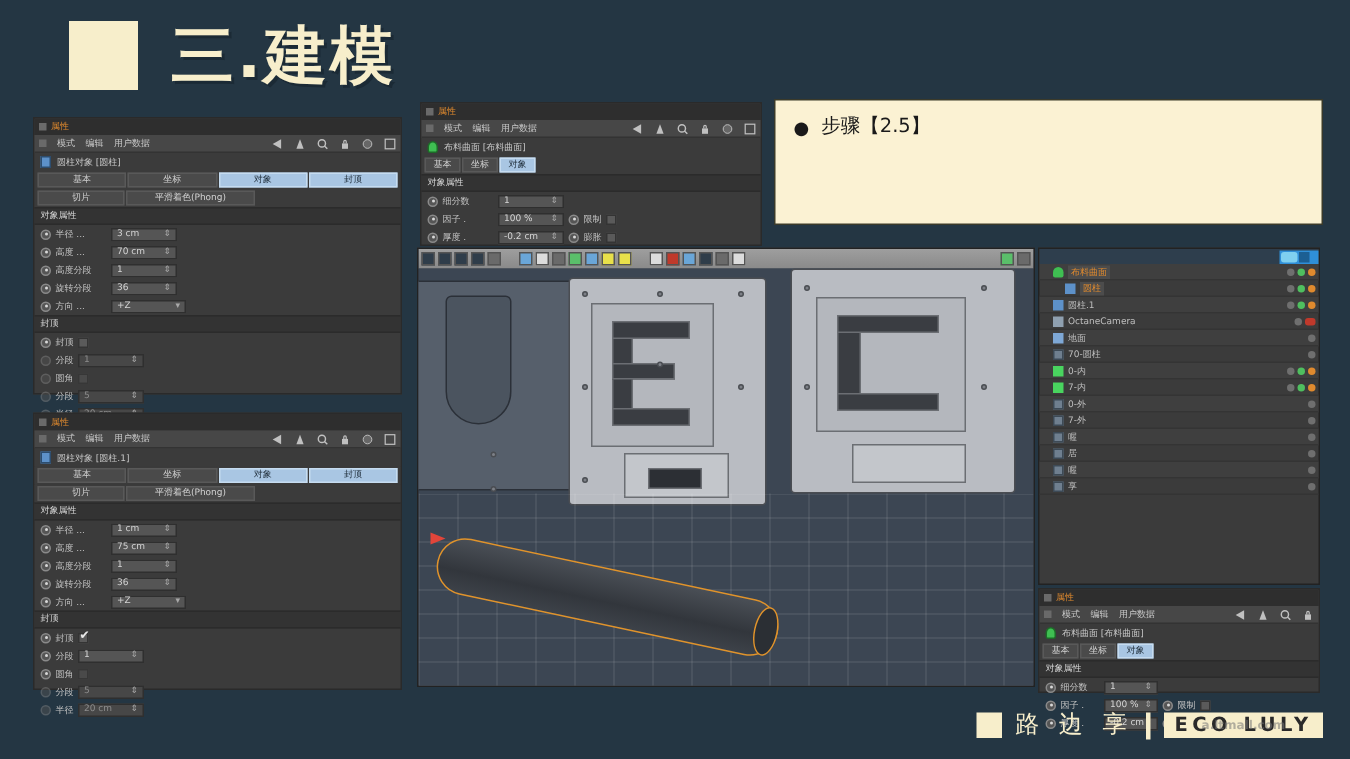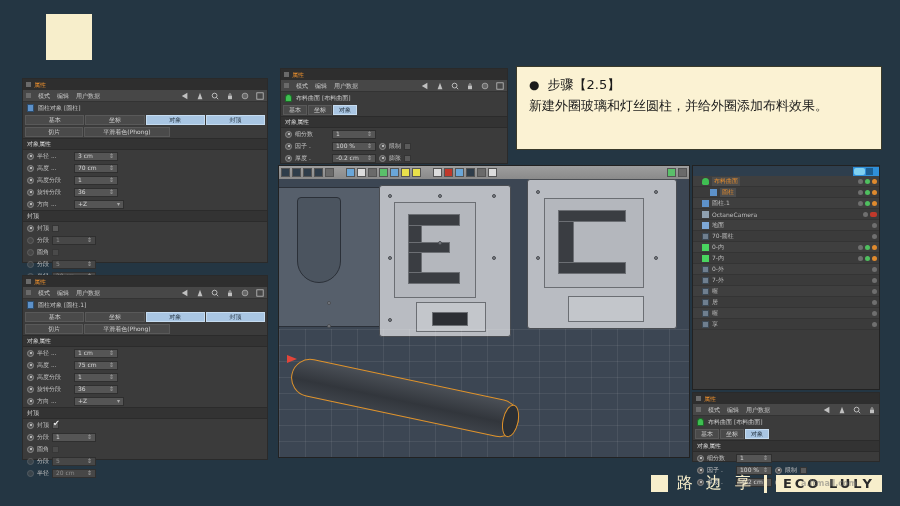--- a/index.html
+++ b/index.html
@@ -161,20 +161,21 @@
   .ft-logo { background:#f7eecb; color:#2a2a2a; font-size:13px; letter-spacing:3px;
     padding:1px 7px; font-weight:bold; position:relative; }
   .ft-wm { position:absolute; left:0; top:4px; width:100%; text-align:center;
     color:rgba(120,120,120,.55); font-size:8px; letter-spacing:0; }
 </style>
 </head>
 <body>
 
 <div class="title-row">
   <div class="title-square"></div>
+  <div class="title-text">三.建模</div>
 </div>
 
 <div class="panel" style="left:22px; top:78px; width:246px; height:185px;">
   <div class="pan-titlebar">
     <div class="pan-dot"></div>
     <span class="pan-title">属性</span>
   </div>
   <div class="pan-menu">
     <div class="pan-dot"></div>
     <span class="mi">模式</span>
@@ -495,21 +496,20 @@
     <span class="mini-lbl">膨胀</span>
     <span class="cbox"></span>
   </div>
 </div>
 
 <div class="callout">
   <div class="ln1">
     <span class="bullet">●</span>
     <span>步骤【2.5】</span>
   </div>
-  <div>新建外圈玻璃和灯丝圆柱，并给外圈添加布料效果。</div>
 </div>
 
 <div class="viewport">
   <div class="vp-toolbar">
     <span class="vp-tb-ic d"></span>
     <span class="vp-tb-ic d"></span>
     <span class="vp-tb-ic d"></span>
     <span class="vp-tb-ic d"></span>
     <span class="vp-tb-ic"></span>
     <span style="width:8px"></span>

